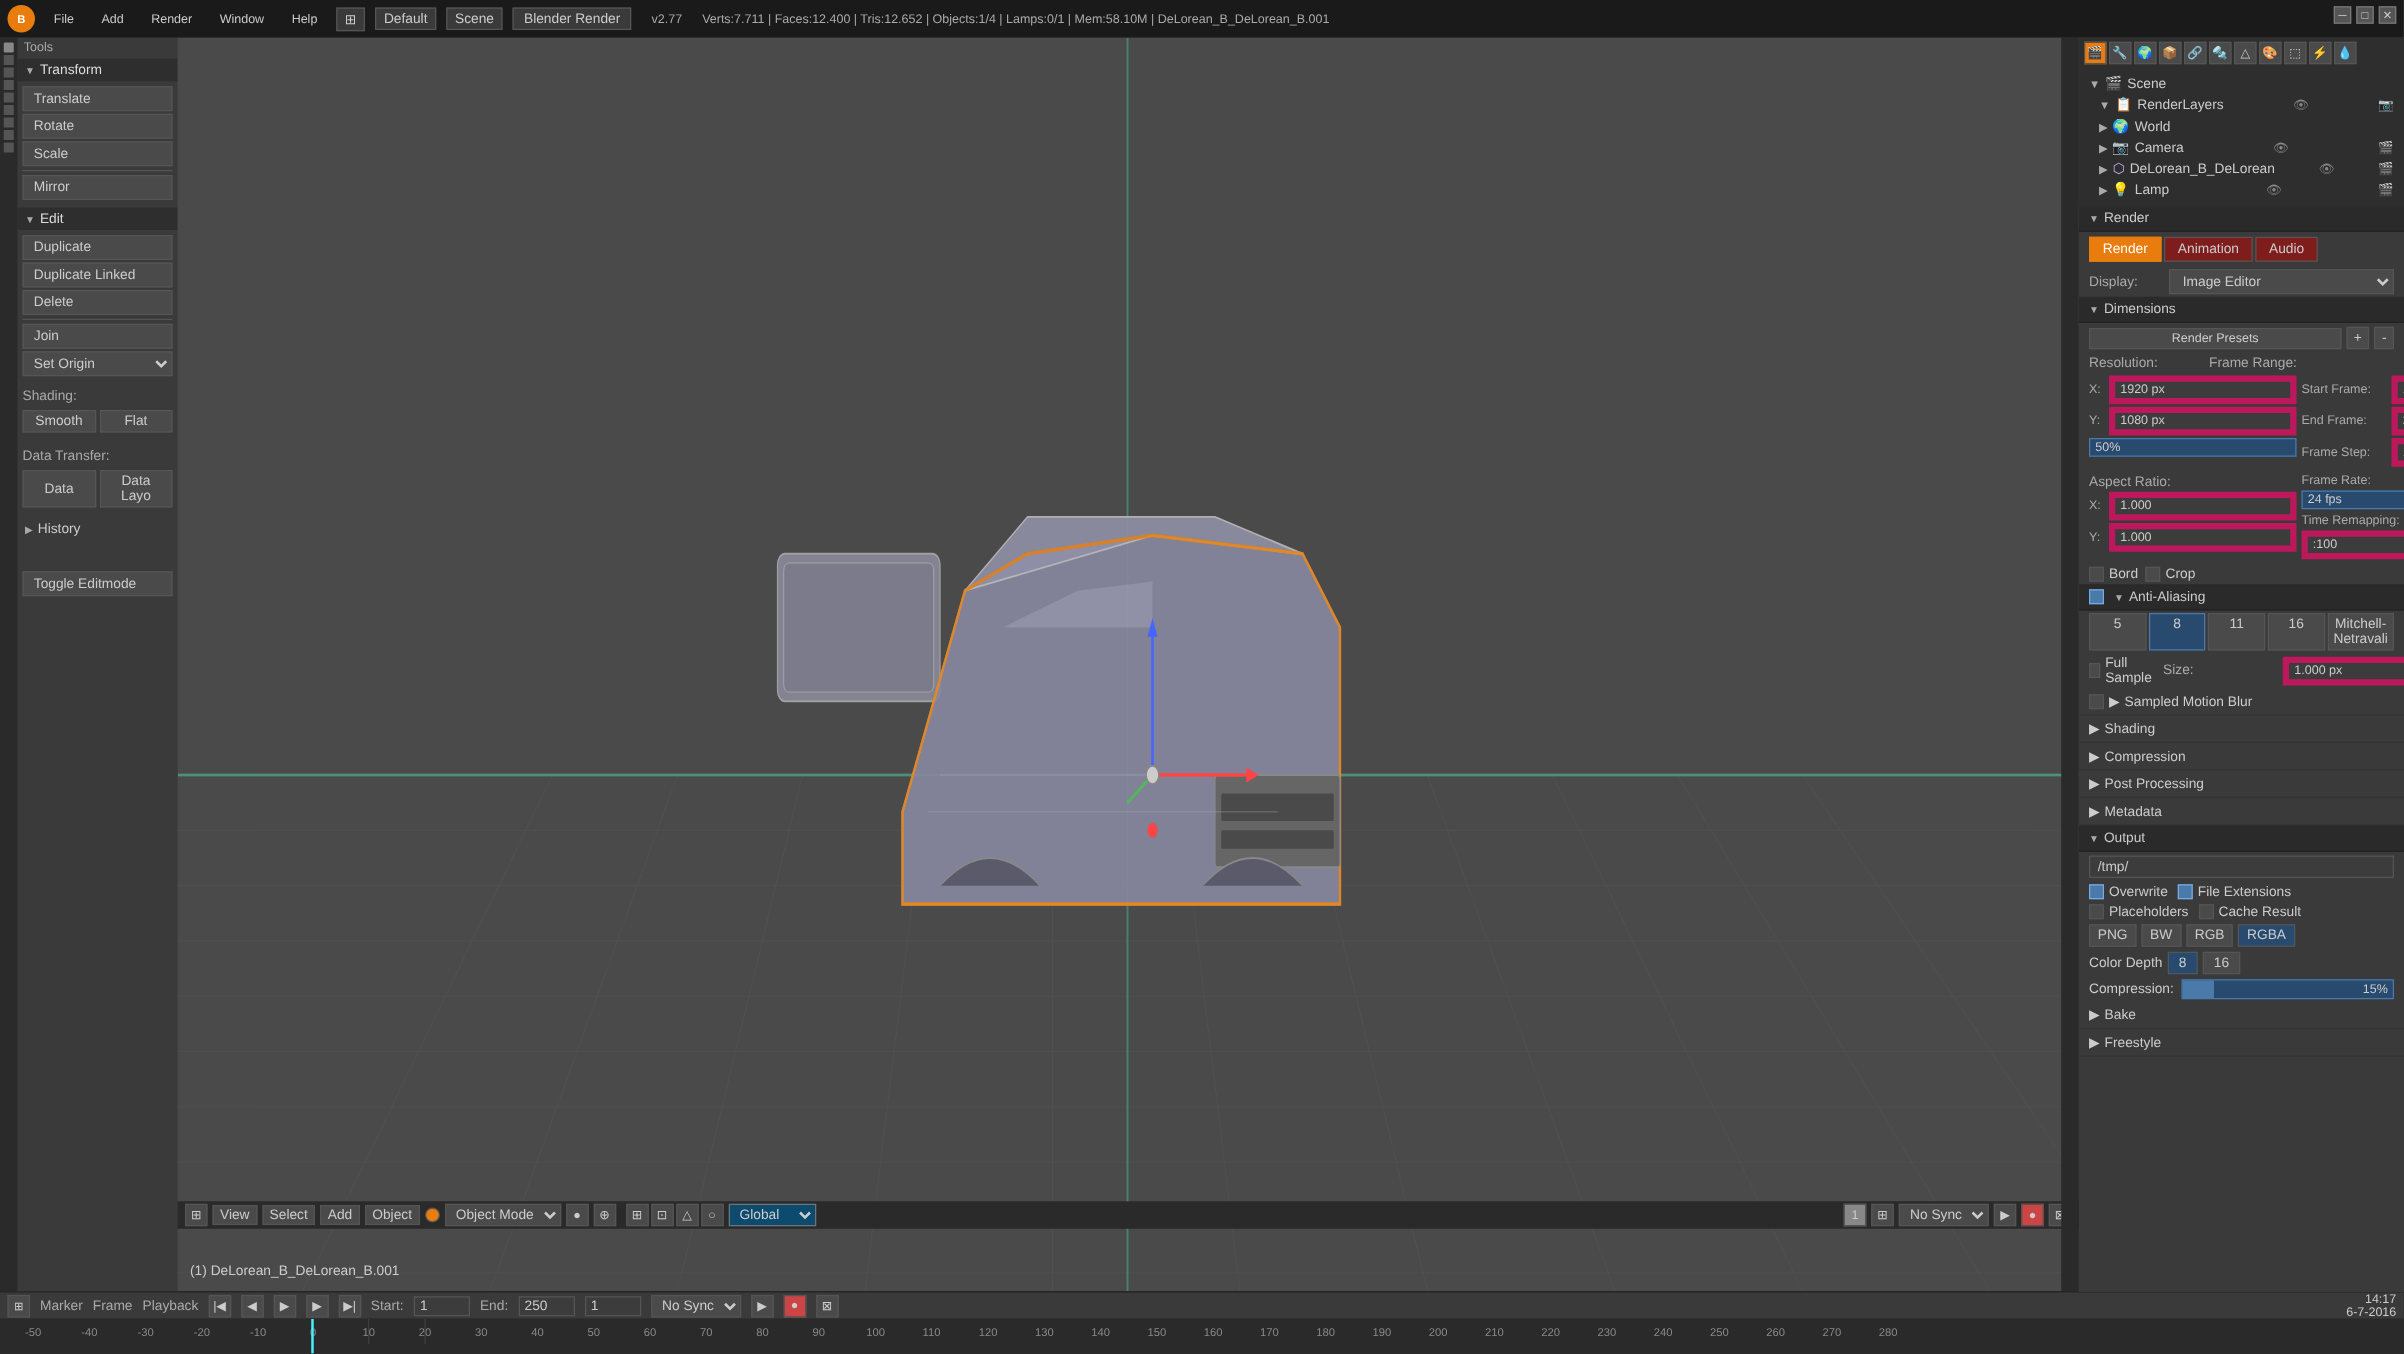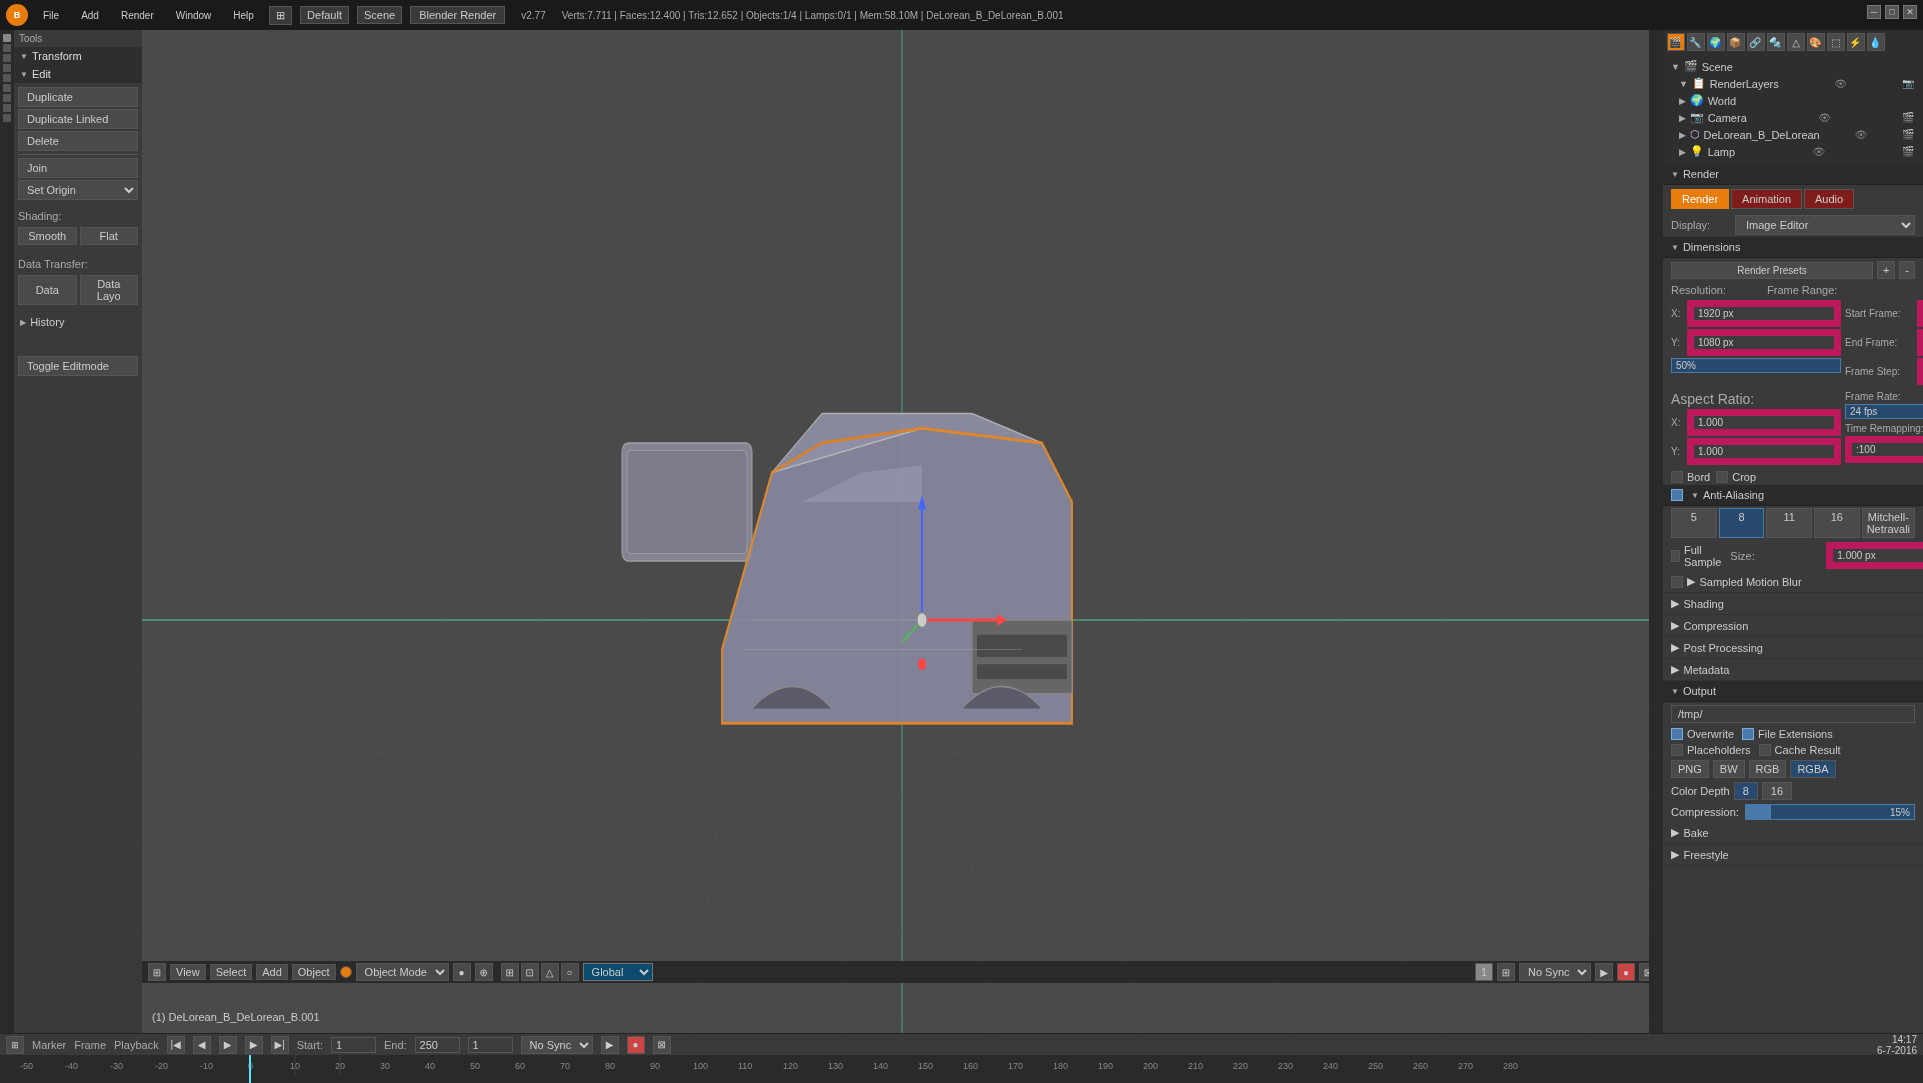--- a/index.html
+++ b/index.html
@@ -361,21 +361,21 @@
     .two-col-row .col { flex: 1; }
     .field-group {
       display: flex;
       align-items: center;
       gap: 2px;
       margin-bottom: 2px;
     }
     .field-label-sm { color: #aaa; font-size: 10px; width: 14px; }
     .field-input {
       background: #3c3c3c;
-      border: 7px solid #be185d;
+      border: 5px solid #be185d;
       color: #ccc;
       padding: 1px 4px;
       font-size: 10px;
       flex: 1;
     }
     .field-input-blue {
       background: #274a6e;
       border: 1px solid #4a7aaa;
       color: #ccc;
       padding: 1px 4px;
@@ -628,20 +628,27 @@
     <div class="icon-dot"></div>
     <div class="icon-dot"></div>
   </div>
 
   <div id="left-panel">
     <div class="panel-label">Tools</div>
 
     <div class="section-header">
       <span class="tri">▼</span>
       <span>Transform</span>
+    </div>
+    <div class="section-content">
+      <button class="tool-btn">Translate</button>
+      <button class="tool-btn">Rotate</button>
+      <button class="tool-btn">Scale</button>
+      <div class="section-divider"></div>
+      <button class="tool-btn">Mirror</button>
     </div>
 
     <div class="section-header">
       <span class="tri">▼</span>
       <span>Edit</span>
     </div>
     <div class="section-content">
       <button class="tool-btn">Duplicate</button>
       <button class="tool-btn">Duplicate Linked</button>
       <button class="tool-btn">Delete</button>
@@ -910,21 +917,21 @@
           </div>
           <div class="field-group">
             <span class="field-label-sm" style="width:70px; color:#aaa; font-size:10px;">Frame Step:</span>
             <input class="field-input" type="text" value="1" style="">
           </div>
         </div>
       </div>
 
       <div class="two-col-row">
         <div class="col">
-          <div style="font-size:14px; color:#aaa; margin-bottom:2px;">Aspect Ratio:</div>
+          <div style="font-size:11px; color:#aaa; margin-bottom:2px;">Aspect Ratio:</div>
           <div class="field-group">
             <span class="field-label-sm">X:</span>
             <input class="field-input" type="text" value="1.000" style="">
           </div>
           <div class="field-group">
             <span class="field-label-sm">Y:</span>
             <input class="field-input" type="text" value="1.000" style="">
           </div>
         </div>
         <div class="col">

